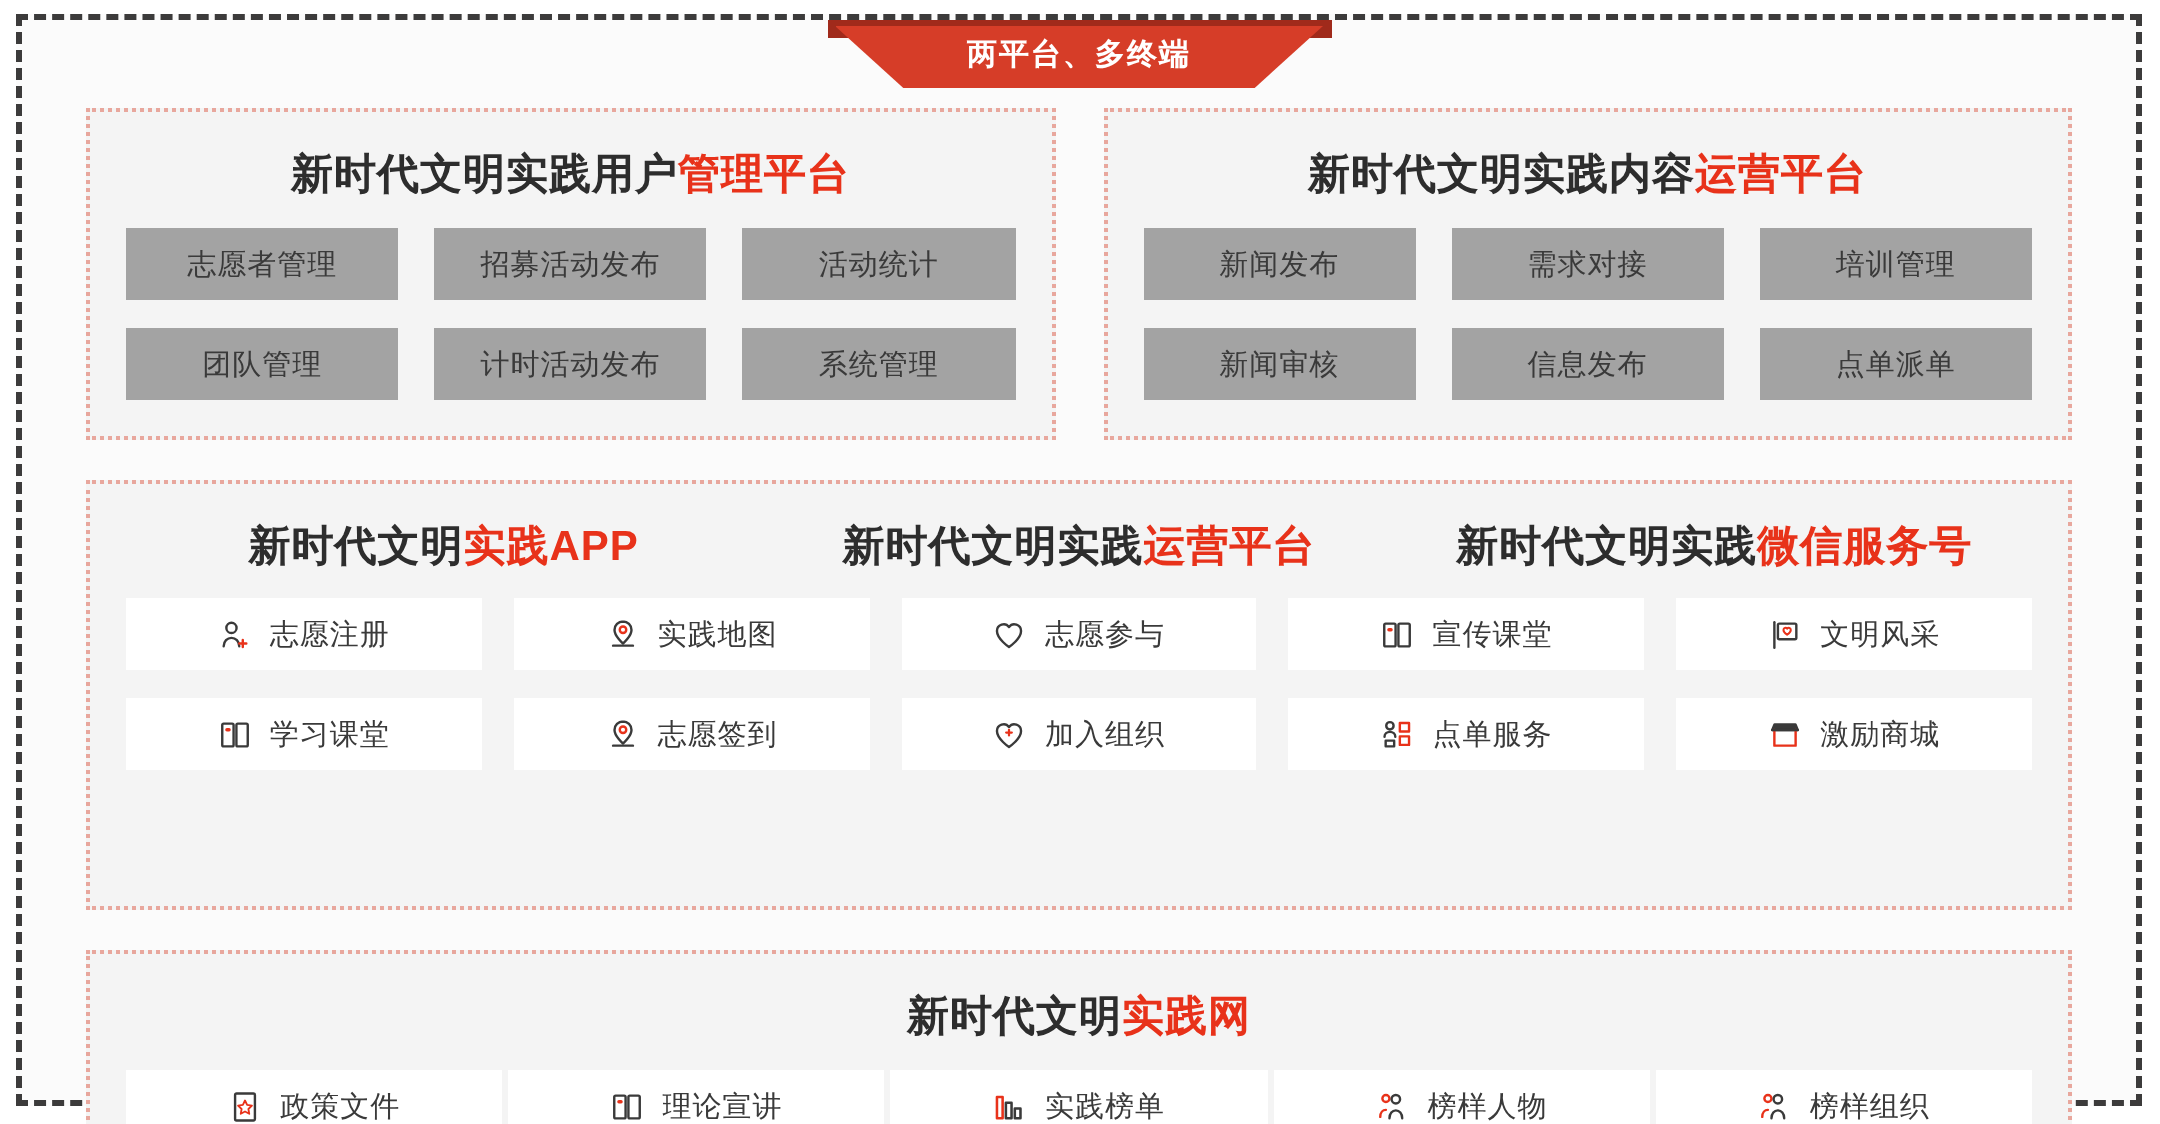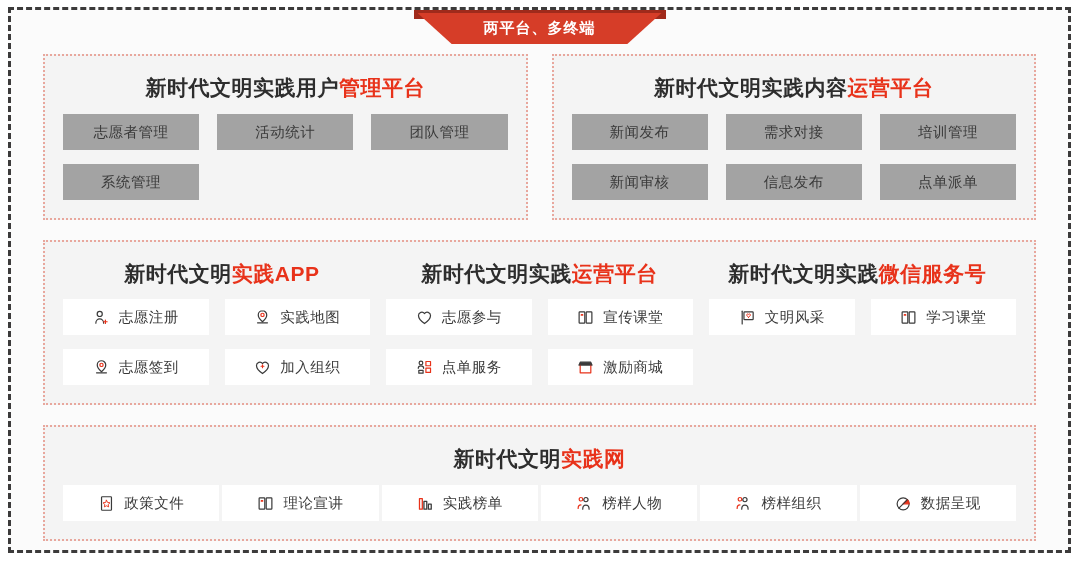--- a/index.html
+++ b/index.html
@@ -122,21 +122,21 @@
     align-items: center;
     justify-content: center;
     font-size: 14.5px;
     color: #3a3a3a;
     letter-spacing: .5px;
   }
 
   
   .icon-grid {
     display: grid;
-    grid-template-columns: repeat(6, 1fr);
+    grid-template-columns: repeat(5, 1fr);
     gap: 14px 16px;
   }
   .icon-grid.single-row { gap: 0 3px; }
   .icard {
     background: #ffffff;
     height: 36px;
     display: flex;
     align-items: center;
     justify-content: center;
     gap: 9px;
@@ -168,22 +168,24 @@
   <div id="content">
 
     <div class="panel-row" style="margin-bottom:20px;">
 
       <div class="panel half">
         <div class="panel-title">
           <span>新时代文明实践用户</span><span class="hl">管理平台</span>
         </div>
         <div class="card-grid">
           <div class="card">志愿者管理</div>
+          <div class="card">招募活动发布</div>
           <div class="card">活动统计</div>
           <div class="card">团队管理</div>
+          <div class="card">计时活动发布</div>
           <div class="card">系统管理</div>
         </div>
       </div>
 
       <div class="panel half">
         <div class="panel-title">
           <span>新时代文明实践内容</span><span class="hl">运营平台</span>
         </div>
         <div class="card-grid">
           <div class="card">新闻发布</div>

